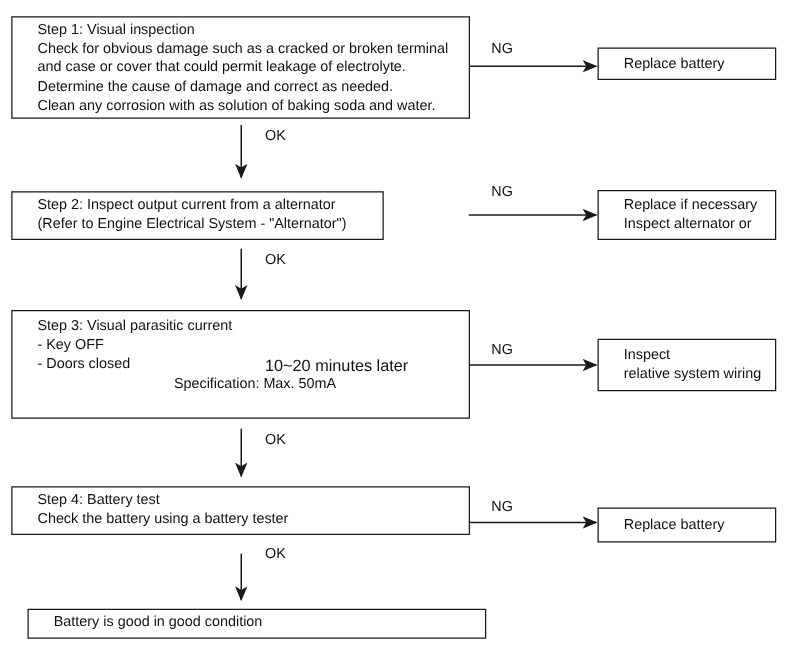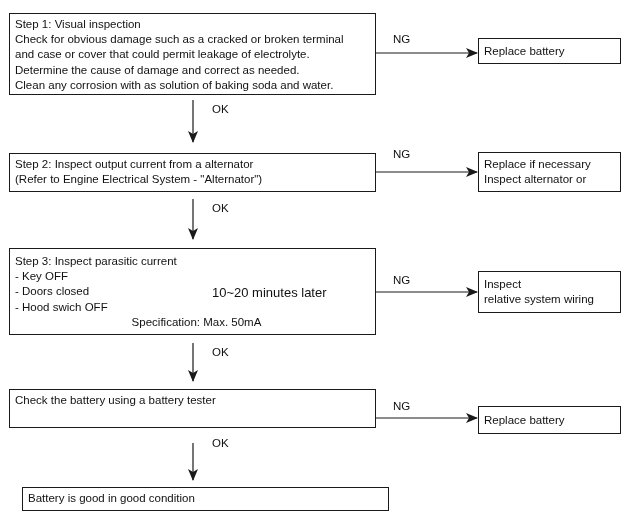--- a/index.html
+++ b/index.html
@@ -22,36 +22,36 @@
     width: 630px; height: 522px;
     pointer-events: none;
   }
   .fc-box {
     position: absolute;
     box-sizing: border-box;
     border: 1px solid #1a1a1a;
     background: #ffffff;
     font-size: 11.5px;
     line-height: 15.2px;
-    padding: 3px 8px 0 5px;
+    padding: 3px 8px 0 20px;
     white-space: nowrap;
   }
   .fc-box .line { white-space: nowrap; }
   .fc-box .line.indent { padding-left: 11px; text-align: center; }
   .edge-label {
     position: absolute;
     font-size: 11.5px;
     line-height: 13px;
     color: #111111;
     white-space: nowrap;
     margin-left: 13px;
   }
   
   .box-step1 { left: 9px;   top: 13px;  width: 367px; height: 82px; }
-  .box-step2 { left: 9px;   top: 153px; width: 367px; height: 39px; }
+  .box-step2 { left: 9px;   top: 153px; width: 298px; height: 39px; }
   .box-step3 { left: 9px;   top: 248px; width: 367px; height: 87px; padding-top: 5px; }
   .box-step4 { left: 9px;   top: 389px; width: 367px; height: 39px; }
   .box-final { left: 22px;   top: 487px; width: 367px; height: 24px; }
   
   .box-ng1 { left: 478px; top: 38px;  width: 143px; height: 26px; padding-top: 5px; }
   .box-ng2 { left: 478px; top: 152px; width: 143px; height: 40px; padding-top: 4px; }
   .box-ng3 { left: 478px; top: 271px; width: 143px; height: 42px; padding-top: 5px; }
   .box-ng4 { left: 478px; top: 406px; width: 143px; height: 28px; padding-top: 6px; }
   
   .ok-1 { left: 199px; top: 103px; }
@@ -100,29 +100,29 @@
     <div class="line">Determine the cause of damage and correct as needed.</div>
     <div class="line">Clean any corrosion with as solution of baking soda and water.</div>
   </div>
 
   <div class="fc-box box-step2">
     <div class="line">Step 2: Inspect output current from a alternator</div>
     <div class="line">(Refer to Engine Electrical System - "Alternator")</div>
   </div>
 
   <div class="fc-box box-step3">
-    <div class="line">Step 3: Inspect parasitic current</div>
+    <div class="line">Step 3: Visual parasitic current</div>
     <div class="line">- Key OFF</div>
     <div class="line">- Doors closed</div>
-    <div class="line">- Hood swich OFF</div>
     <div class="line indent">Specification: Max. 50mA</div>
   </div>
   <div class="timing-note">10~20 minutes later</div>
 
   <div class="fc-box box-step4">
+    <div class="line">Step 4: Battery test</div>
     <div class="line">Check the battery using a battery tester</div>
   </div>
 
   <div class="fc-box box-final">
     <div class="line">Battery is good in good condition</div>
   </div>
 
   <div class="fc-box box-ng1">
     <div class="line">Replace battery</div>
   </div>

